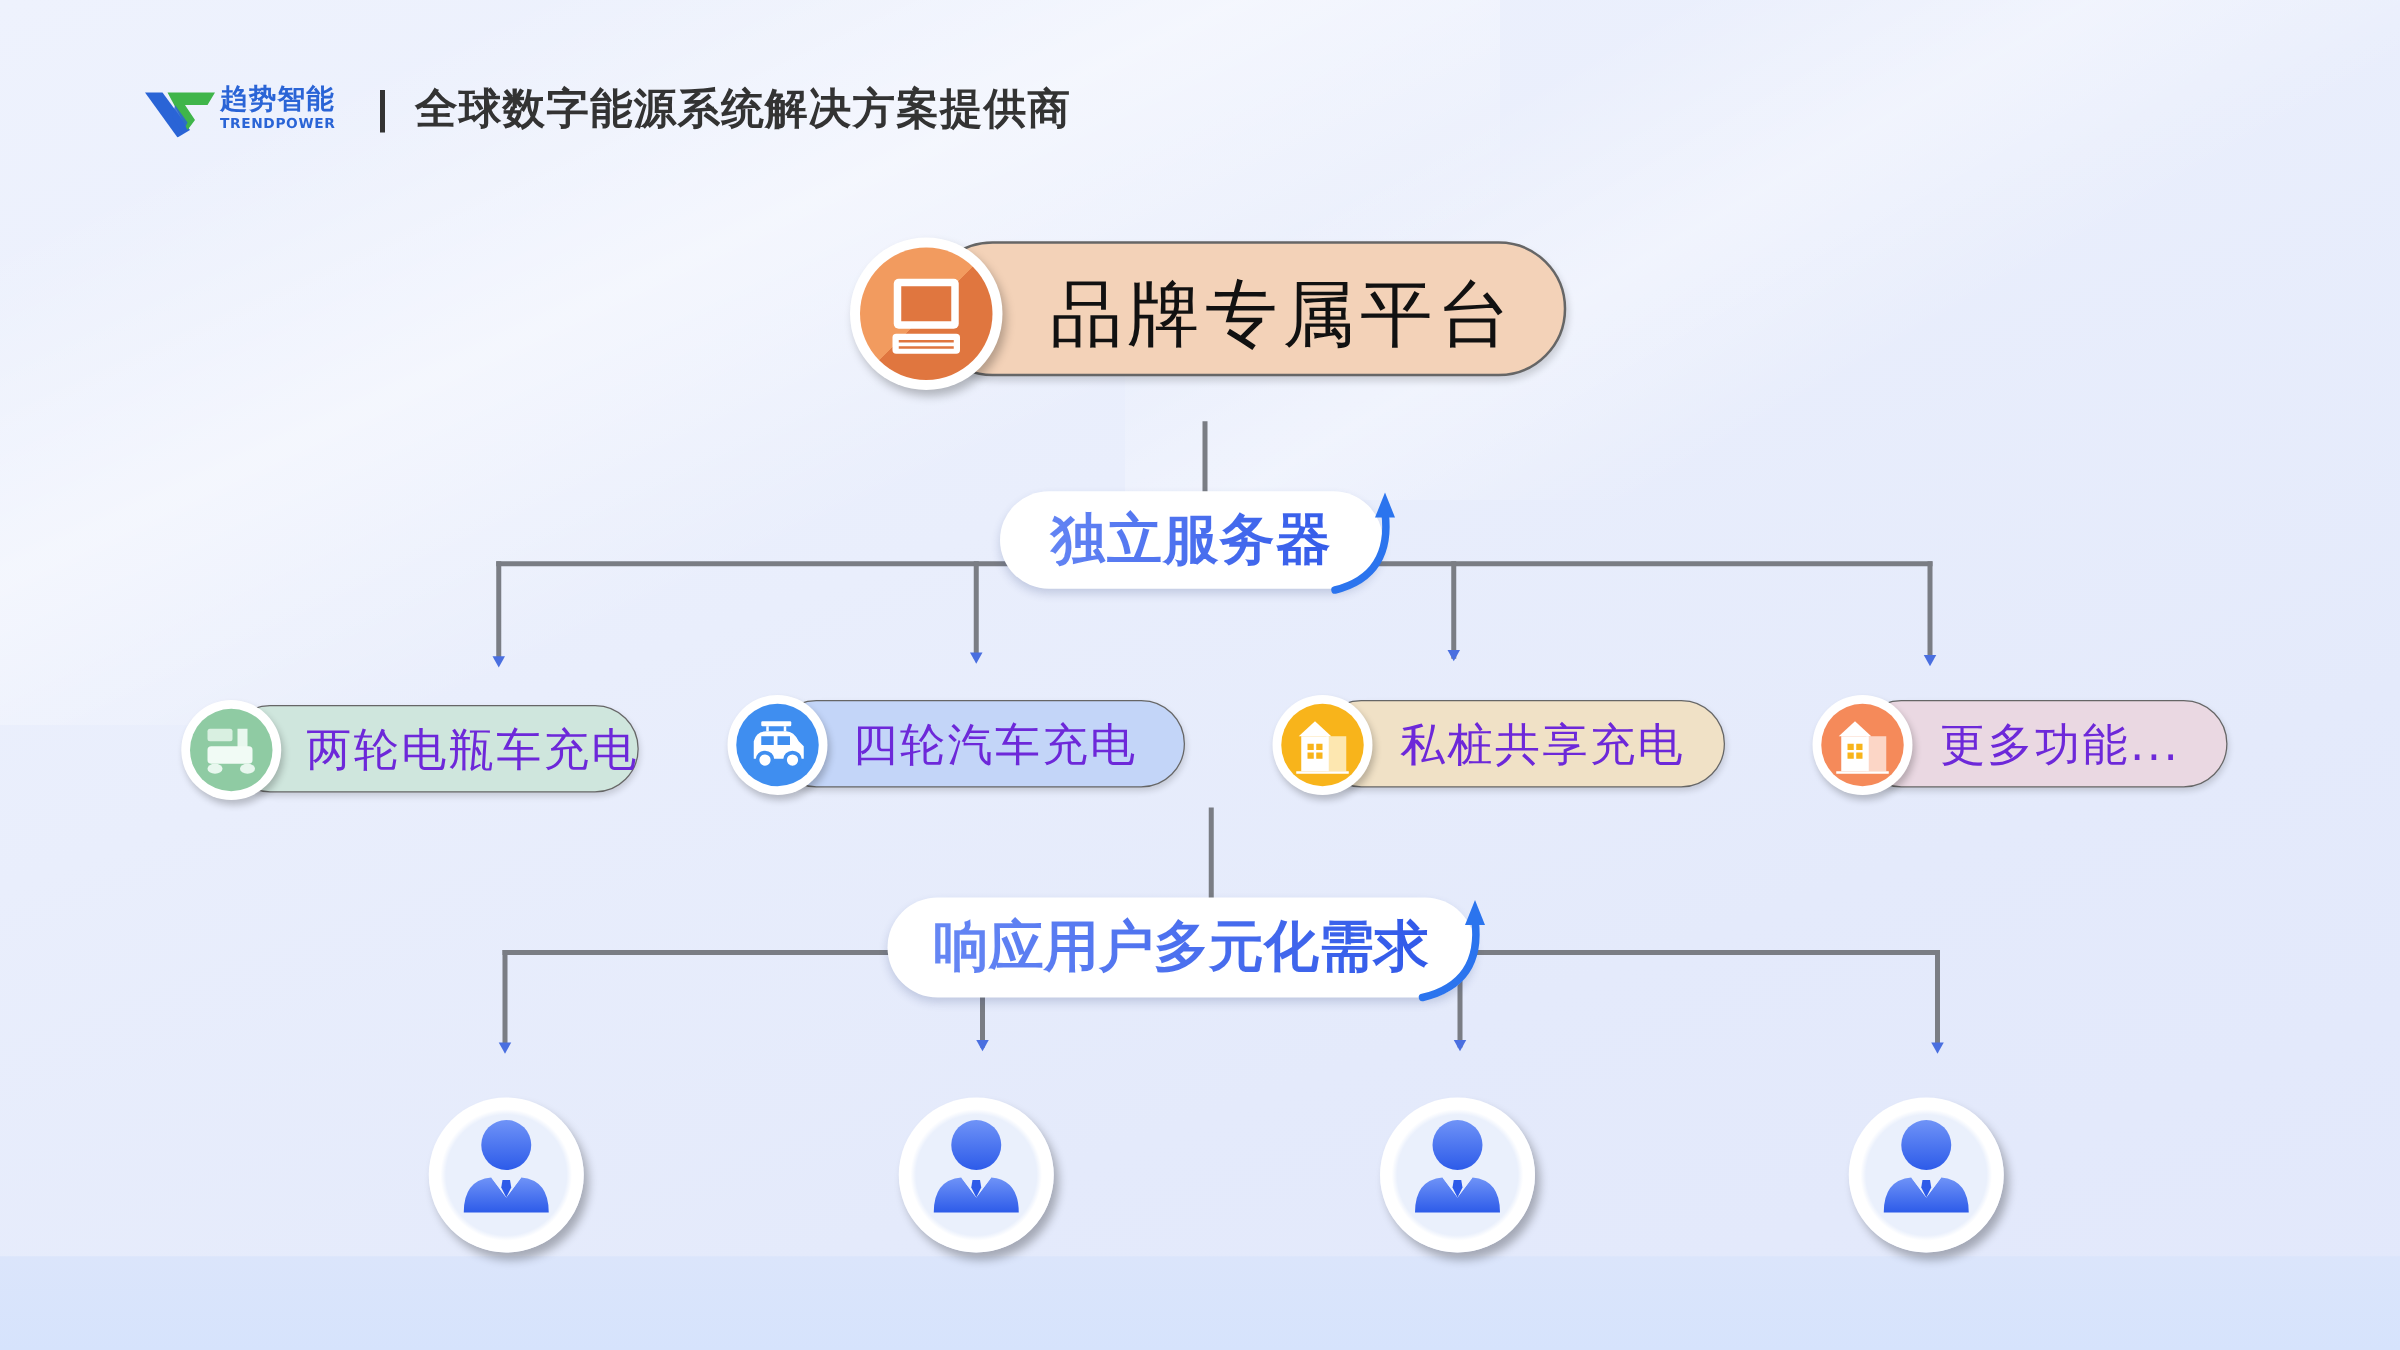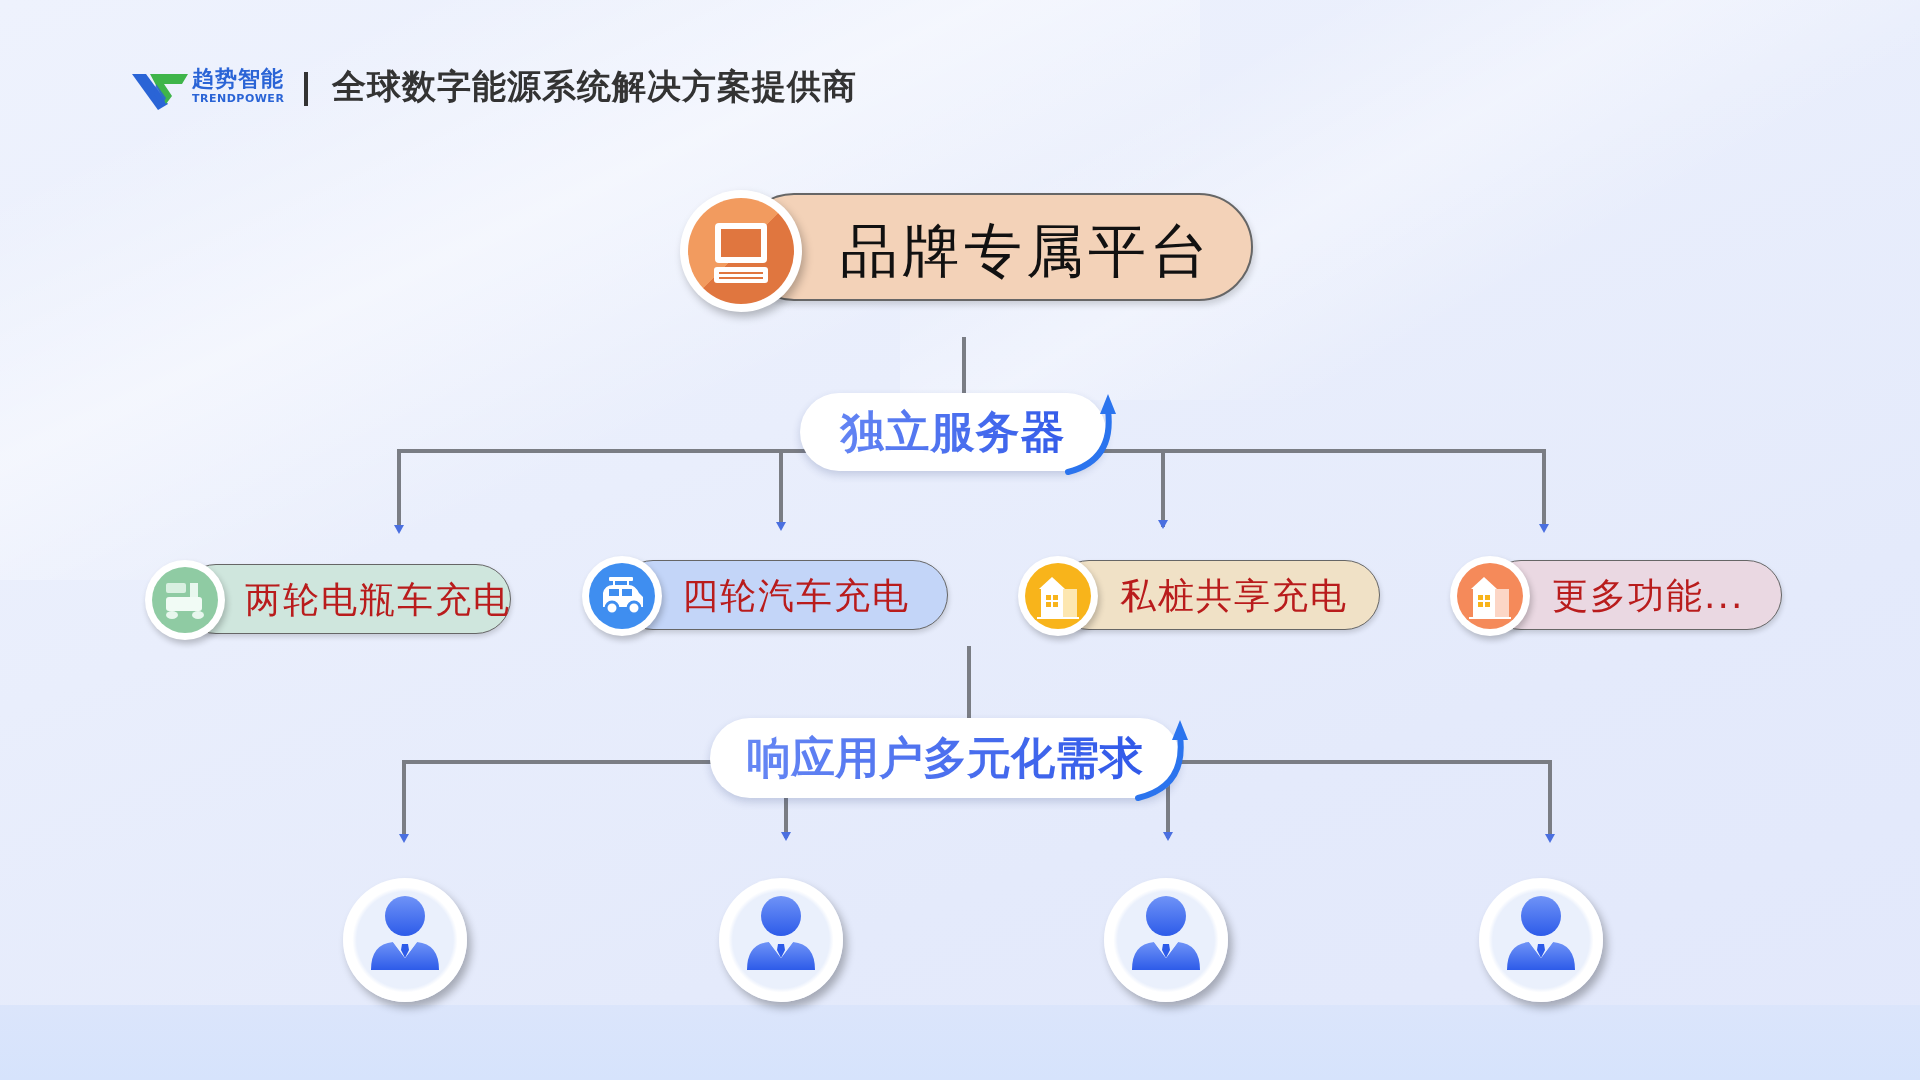--- a/index.html
+++ b/index.html
@@ -7,21 +7,21 @@
     font-family:"DejaVu Sans","Liberation Sans",sans-serif;
     background:linear-gradient(160deg,#eef2fd 0%,#e9eefc 40%,#e4eafb 70%,#e2e8fb 100%);}
   .sheen{position:absolute;pointer-events:none;}
   .sheen1{left:-200px;top:-120px;width:1400px;height:700px;
     background:linear-gradient(155deg,rgba(255,255,255,0) 30%,rgba(255,255,255,.45) 50%,rgba(255,255,255,0) 70%);transform:rotate(0deg);}
   .sheen2{left:900px;top:-200px;width:1200px;height:600px;
     background:linear-gradient(150deg,rgba(255,255,255,0) 35%,rgba(255,255,255,.35) 50%,rgba(255,255,255,0) 65%);}
   .bottom-band{position:absolute;left:0;top:1005px;width:1920px;height:75px;
     background:linear-gradient(180deg,#dbe5fb,#d6e3fc);}
   
-  .logo{position:absolute;left:132px;top:64px;width:160px;height:46px;}
+  .logo{position:absolute;left:116px;top:64px;width:160px;height:46px;}
   .logo-mark{position:absolute;left:0;top:6px;width:58px;height:40px;}
   .logo-cn{position:absolute;left:60px;top:0;font-size:22px;font-weight:bold;color:#2a64d6;letter-spacing:1px;}
   .logo-en{position:absolute;left:60px;top:28px;font-size:11px;font-weight:bold;color:#2a64d6;letter-spacing:.5px;}
   .divider{position:absolute;left:304px;top:72px;width:4px;height:34px;background:#333;}
   .tagline{position:absolute;left:332px;top:64px;font-family:"DejaVu Serif","Liberation Serif",serif;
     font-size:34px;font-weight:bold;color:#333;letter-spacing:1px;white-space:nowrap;}
   
   .main-pill{position:absolute;left:740px;top:193px;width:513px;height:108px;border-radius:54px;
     background:#f3d2b8;border:2px solid #666;box-sizing:border-box;box-shadow:2px 4px 6px rgba(0,0,0,.15);}
   .main-pill .label{position:absolute;left:98px;top:18px;font-size:58px;color:#111;letter-spacing:4px;white-space:nowrap;}
@@ -33,21 +33,21 @@
   .line{position:absolute;background:#7a7d84;}
   .arrow{position:absolute;width:0;height:0;border-left:5px solid transparent;border-right:5px solid transparent;border-top:9px solid #4a6fe0;}
   
   .sec-label{position:absolute;background:#fff;border-radius:40px;box-shadow:0 4px 8px rgba(40,60,120,.2);}
   .sec-label .label{position:absolute;top:0;left:0;width:100%;text-align:center;font-weight:bold;
     background:linear-gradient(90deg,#6b8bf5,#2c55e8);-webkit-background-clip:text;background-clip:text;color:transparent;white-space:nowrap;}
   
   .cat{position:absolute;height:74px;}
   .cat .pill{position:absolute;left:36px;top:4px;height:70px;border-radius:35px;border:1.5px solid #666;box-sizing:border-box;
     box-shadow:1px 3px 5px rgba(0,0,0,.15);}
-  .cat .label{position:absolute;top:16px;font-size:36px;color:#b91c1c;letter-spacing:2px;white-space:nowrap;}
+  .cat .label{position:absolute;top:16px;font-size:36px;color:#6d28d9;letter-spacing:2px;white-space:nowrap;}
   .cat .icon{position:absolute;left:0;top:0;width:80px;height:80px;border-radius:50%;background:#fff;box-shadow:2px 4px 6px rgba(0,0,0,.22);}
   .cat .icon .inner{position:absolute;left:7px;top:7px;width:66px;height:66px;border-radius:50%;overflow:hidden;}
   
   .user{position:absolute;width:124px;height:124px;border-radius:50%;
     background:radial-gradient(circle at 50% 50%,#eaf0fc 55%,#fff 60%,#fff 100%);
     box-shadow:4px 6px 8px rgba(0,0,0,.28);}
   .user svg{position:absolute;left:22px;top:16px;}
 </style>
 </head>
 <body>
@@ -89,21 +89,21 @@
 <div class="line" style="left:397px;top:449px;width:4px;height:78px;"></div>
 <div class="line" style="left:779px;top:449px;width:4px;height:78px;"></div>
 <div class="line" style="left:1161px;top:449px;width:4px;height:78px;"></div>
 <div class="line" style="left:1542px;top:449px;width:4px;height:78px;"></div>
 <div class="arrow" style="left:394px;top:525px;"></div>
 <div class="arrow" style="left:776px;top:522px;"></div>
 <div class="arrow" style="left:1158px;top:520px;"></div>
 <div class="arrow" style="left:1539px;top:524px;"></div>
 
 <div class="sec-label" style="left:800px;top:393px;width:306px;height:78px;">
-  <div class="label" style="font-size:44px;line-height:78px;letter-spacing:1px;">独立服务器</div>
+  <div class="label" style="font-size:44px;line-height:78px;letter-spacing:1px;font-family:Liberation Serif, serif;">独立服务器</div>
 </div>
 <svg class="sec-label-curve" style="position:absolute;left:1060px;top:392px;" width="60" height="84" viewBox="0 0 60 84">
   <path d="M48 18 C52 50 40 72 8 80" stroke="#2b74ee" stroke-width="6" fill="none" stroke-linecap="round"></path>
   <polygon points="40,22 48,2 56,22" fill="#2b74ee"></polygon>
 </svg>
 
 <div class="cat" style="left:145px;top:560px;width:370px;">
   <div class="pill" style="width:330px;background:#cfe6dd;"></div>
   <div class="label" style="left:100px;">两轮电瓶车充电</div>
   <div class="icon">

